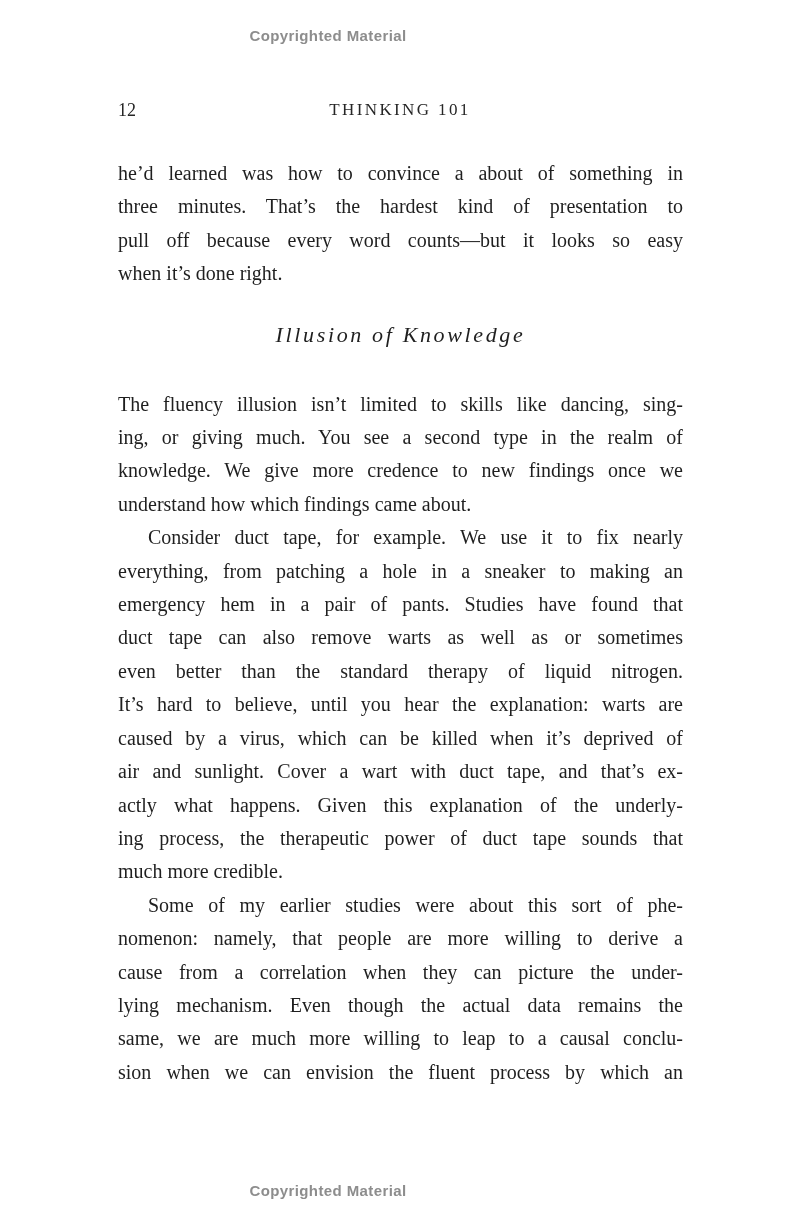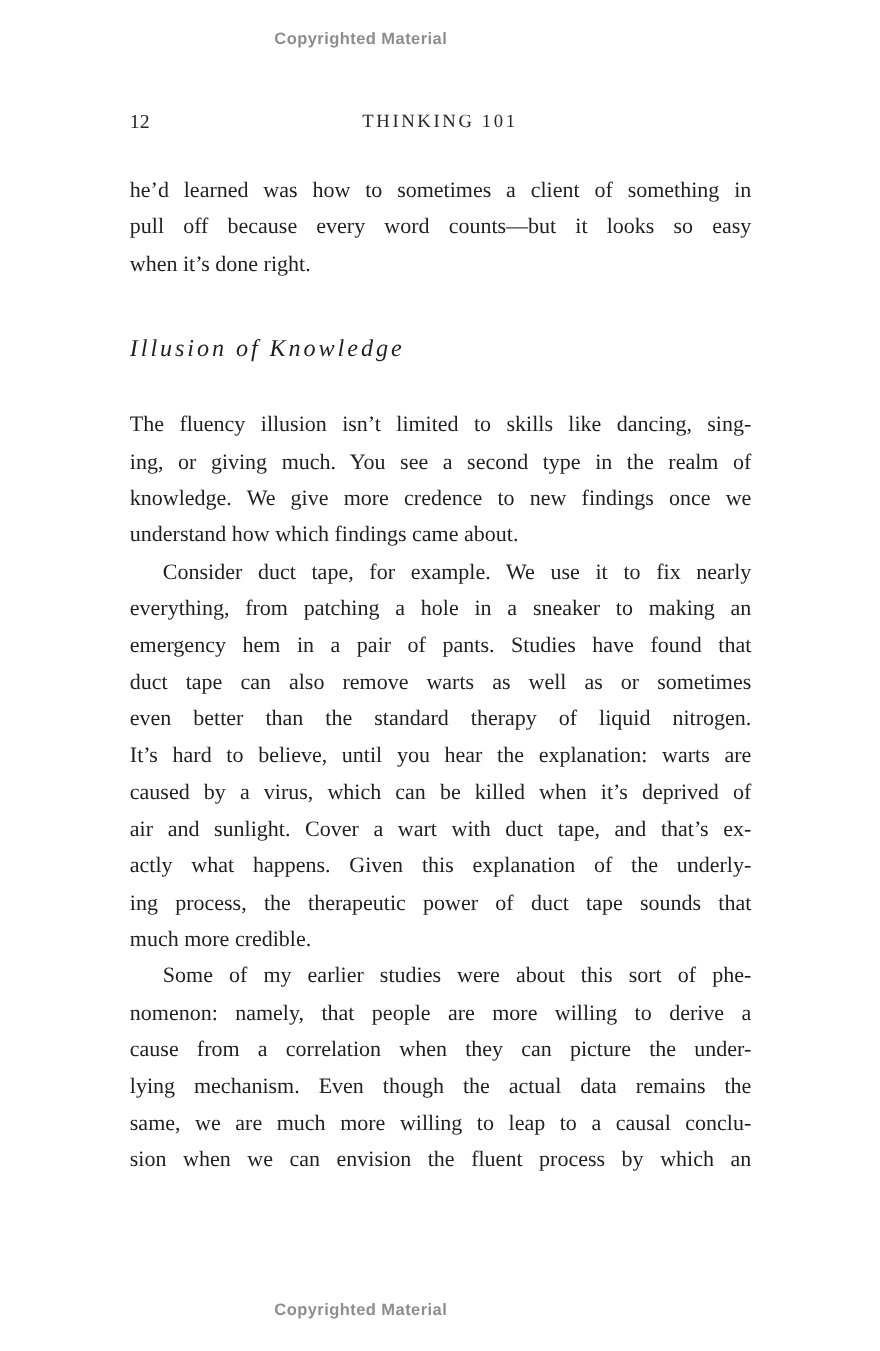--- a/index.html
+++ b/index.html
@@ -62,42 +62,44 @@
     font-size: 20px;
     line-height: 33.4px;
     text-align: justify;
     text-align-last: justify;
     white-space: normal;
   }
   .line.last { text-align-last: left; }
   .line.indent { text-indent: 30px; }
 
   .section-heading {
+    text-align: center;
     font-style: italic;
     font-size: 22px;
     letter-spacing: 0.12em;
     line-height: 33px;
-    margin-top: 43px;
+    margin-top: 27px;
     margin-bottom: 37px;
     color: #1f1f1f;
   }
 </style>
 </head>
 <body>
 
 <div class="copyright-notice top">Copyrighted Material</div>
 
 <div class="header-row">
   <span class="page-number">12</span>
   <span class="running-header">THINKING 101</span>
 </div>
 
 <div class="page-body">
     <div class="paragraph">
-      <div class="line">he’d learned was how to sometimes a client of something in</div>
+      <div class="line">he’d learned was how to convince a about of something in</div>
+      <div class="line">three minutes. That’s the hardest kind of presentation to</div>
       <div class="line">pull off because every word counts—but it looks so easy</div>
       <div class="line last">when it’s done right.</div>
     </div>
     <div class="section-heading">Illusion of Knowledge</div>
     <div class="paragraph">
       <div class="line">The fluency illusion isn’t limited to skills like dancing, sing-</div>
       <div class="line">ing, or giving much. You see a second type in the realm of</div>
       <div class="line">knowledge. We give more credence to new findings once we</div>
       <div class="line last">understand how which findings came about.</div>
     </div>

